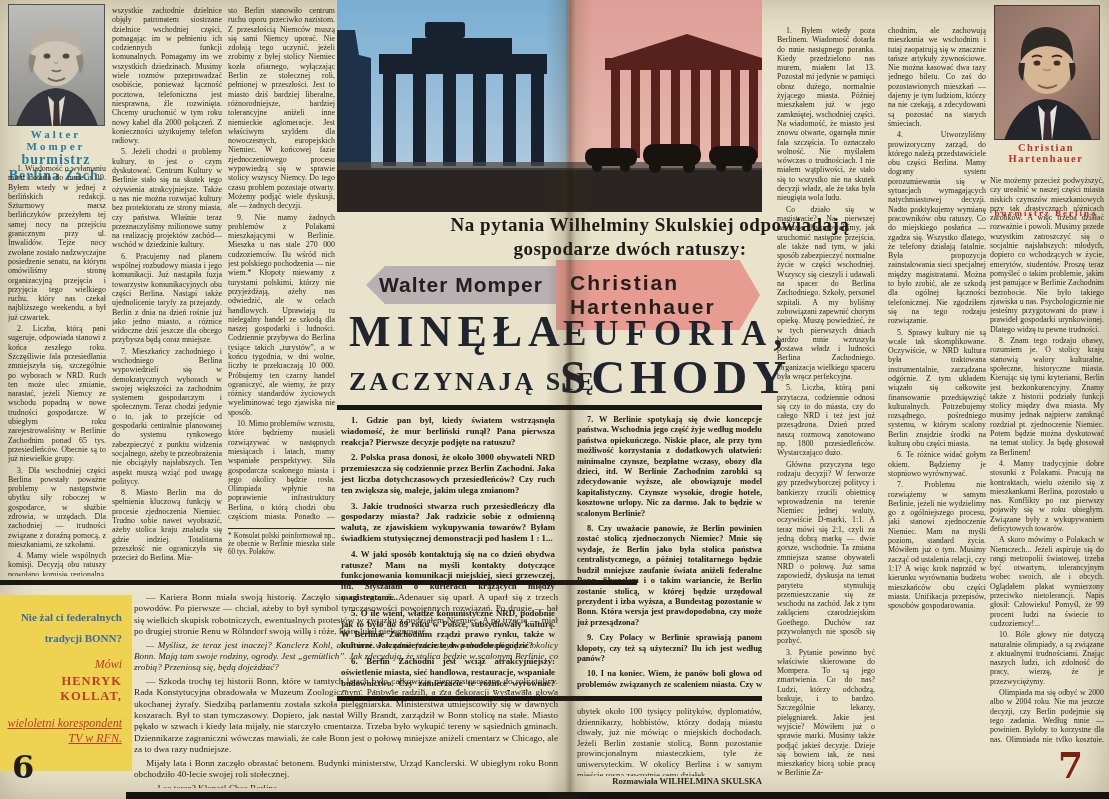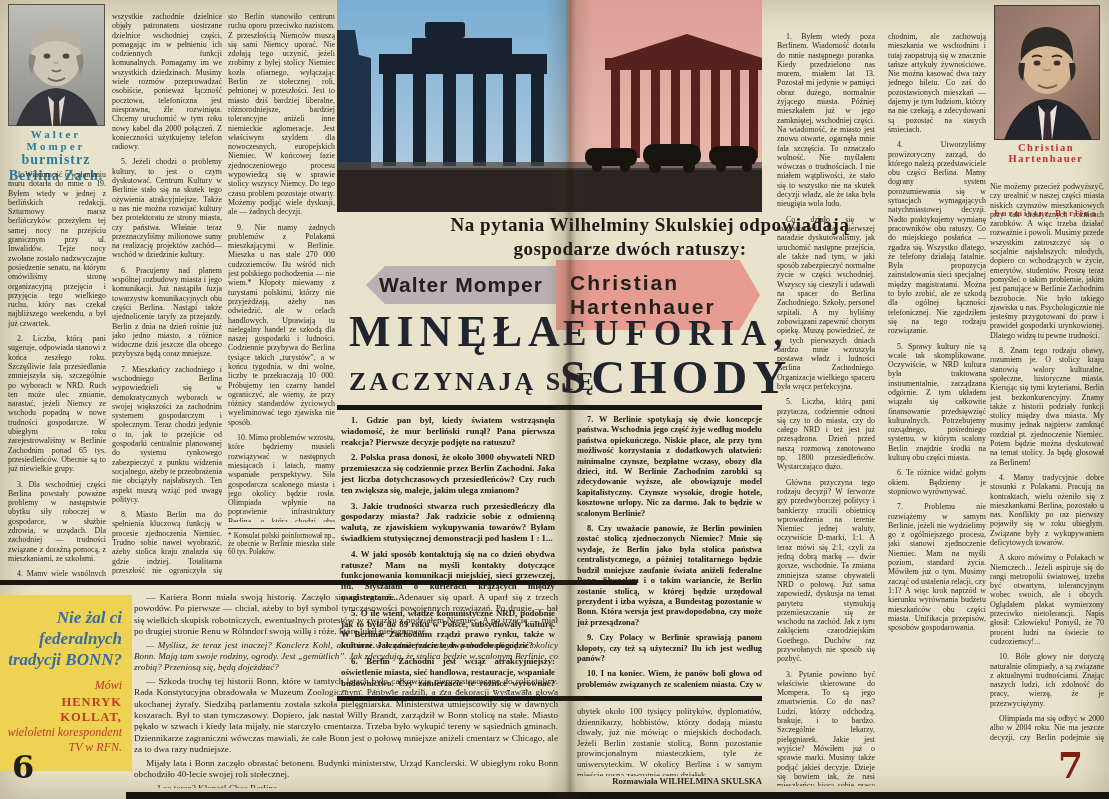--- a/index.html
+++ b/index.html
@@ -2,45 +2,45 @@
 <html><head>
 <meta charset="utf-8">
 <style>
   html,body{margin:0;padding:0;background:#555;}
   #spread{position:relative;width:1109px;height:799px;overflow:hidden;
     background:#e9e3cb;font-family:"Liberation Serif",serif;color:#2b2722;
     box-shadow:inset 0 0 40px rgba(90,75,40,.35);}
   .abs{position:absolute;}
   
   .bodycol{font-size:7.9px;line-height:9.3px;text-align:justify;overflow:hidden;}
-  .bodycol p{margin:6px 0 2px 0;text-indent:9px;}
+  .bodycol p{margin:0 0 2px 0;text-indent:9px;}
   .bodycol.cont p:first-child{text-indent:0;}
   
   .qcol{font-weight:bold;text-align:justify;overflow:hidden;color:#23201c;}
   .qcol p{margin:0 0 5px 0;text-indent:10px;}
   .qleft{font-size:8.8px;line-height:10.8px;}
   .qright{font-size:8.4px;line-height:10.4px;}
   
   .kollat{font-size:9.2px;line-height:11.4px;text-align:justify;overflow:hidden;}
   .kollat p{margin:0 0 2px 0;text-indent:12px;}
   .kollat p.it, .kollat-rt p:nth-child(2), .kollat-rt p:nth-child(3){font-style:italic;}
   .kollat-left p:nth-child(2){font-style:italic;}
   .kollat-rt{font-size:8.6px;line-height:10.6px;text-align:justify;overflow:hidden;}
   .kollat-rt p{margin:0;text-indent:0;}
   .rule{background:#181714;}
   .caption{font-weight:bold;text-align:center;}
   .sig{font-weight:bold;text-align:right;font-size:8.6px;}
   .pageno{font-weight:bold;font-family:"DejaVu Serif",serif;}
   .footnote{font-size:7.2px;line-height:8px;text-align:justify;border-top:1px solid #2b2722;padding-top:3px;}
   
   #promo{background:#eed352;text-align:right;padding:12px 10px 0 6px;box-sizing:border-box;}
-  #promo .t{font-style:italic;font-weight:bold;font-size:17px;line-height:21px;color:#3a6ba6;}
+  #promo .t{font-weight:bold;font-size:11px;line-height:21px;color:#3a6ba6;}
   #promo .m{font-style:italic;font-size:12px;color:#c3392a;margin-top:8px;}
   #promo .a{font-weight:bold;font-size:12.5px;letter-spacing:1px;color:#c3392a;margin-top:2px;}
-  #promo .r{font-style:italic;font-size:12px;line-height:15px;color:#c3392a;margin-top:0;}
+  #promo .r{font-style:italic;font-size:12px;line-height:15px;color:#c3392a;margin-top:12px;text-decoration:underline;}
   
   .hl{font-family:"Liberation Serif",serif;font-weight:bold;color:#20242e;white-space:nowrap;}
   .intro{font-weight:bold;font-size:19px;letter-spacing:.5px;text-align:center;color:#1d1b18;white-space:nowrap;}
   .arrow{display:flex;align-items:center;font-family:"Liberation Sans",sans-serif;font-weight:bold;color:#23201c;}
   #arrowL{background:#b9b0b4;clip-path:polygon(0 50%,10% 0,100% 0,100% 100%,10% 100%);
     justify-content:center;font-size:21px;letter-spacing:1px;}
   #arrowR{background:#e79c92;clip-path:polygon(0 0,90% 0,100% 50%,90% 100%,0 100%);
     font-size:21px;letter-spacing:2px;line-height:24px;padding-left:14px;box-sizing:border-box;}
   
   #fold{background:linear-gradient(90deg,rgba(70,55,25,0) 0%,rgba(70,55,25,.18) 40%,rgba(40,30,10,.38) 52%,rgba(70,55,25,.15) 65%,rgba(70,55,25,0) 100%);pointer-events:none;z-index:30;}
@@ -264,21 +264,21 @@
   </div>
   <div class="abs caption" style="left:986px;top:142px;width:120px;">
     <div class="red" style="font-size:10.5px;letter-spacing:1.5px;font-weight:bold;">Christian Hartenhauer</div>
     <div class="red" style="font-size:9px;letter-spacing:2px;font-weight:bold;margin-top:44px;">burmistrz Berlina</div>
   </div>
 
   <div class="abs bodycol cont" style="left:990px;top:176px;width:114px;height:566px;">
       <p>Nie możemy przecież podwyższyć, czy urealnić w naszej części miasta niskich czynszów mieszkaniowych przy tak drastycznych różnicach zarobków. A więc trzeba działać rozważnie i powoli. Musimy przede wszystkim zatroszczyć się o socjalnie najsłabszych: młodych, dopiero co wchodzących w życie, emerytów, studentów. Proszę teraz pomyśleć o takim problemie, jakim jest panujące w Berlinie Zachodnim bezrobocie. Nie było takiego zjawiska u nas. Psychologicznie nie jesteśmy przygotowani do praw i prawideł gospodarki urynkowionej. Dlatego widzę tu pewne trudności.</p>
       <p>8. Znam tego rodzaju obawy, rozumiem je. O stolicy kraju stanowią walory kulturalne, społeczne, historyczne miasta. Kierując się tymi kryteriami, Berlin jest bezkonkurencyjny. Znamy także z historii podziały funkcji stolicy między dwa miasta. My musimy jednak najpierw zamknąć rozdział pt. zjednoczenie Niemiec. Potem będzie można dyskutować na temat stolicy. Ja będę głosował za Berlinem!</p>
       <p>4. Mamy tradycyjnie dobre stosunki z Polakami. Pracują na kontraktach, wielu ożeniło się z mieszkankami Berlina, pozostało u nas. Konflikty po raz pierwszy pojawiły się w roku ubiegłym. Związane były z wykupywaniem deficytowych towarów.</p>
-      <p>A skoro mówimy o Polakach w Niemczech... Jeżeli aspiruje się do rangi metropolii światowej, trzeba być otwartym, tolerancyjnym wobec swoich, ale i obcych. Oglądałem plakat wymierzony przeciwko nietolerancji. Napis głosił: Człowieku! Pomyśl, że 70 procent ludzi na świecie to cudzoziemcy!...</p>
+      <p>A skoro mówimy o Polakach w Niemczech... Jeżeli aspiruje się do rangi metropolii światowej, trzeba być otwartym, tolerancyjnym wobec swoich, ale i obcych. Oglądałem plakat wymierzony przeciwko nietolerancji. Napis głosił: Człowieku! Pomyśl, że 99 procent ludzi na świecie to cudzoziemcy!...</p>
       <p>10. Bóle głowy nie dotyczą naturalnie olimpiady, a są związane z aktualnymi trudnościami. Znając naszych ludzi, ich zdolność do pracy, wierzę, że je przezwyciężymy.</p>
       <p>Olimpiada ma się odbyć w 2000 albo w 2004 roku. Nie ma jeszcze decyzji, czy Berlin podejmie się tego zadania. Według mnie — powinien. Byłoby to korzystne dla nas. Olimpiada nie tylko kosztuje, ale także przysparza pieniędzy. A więc warto. Jaki będzie ten Berlin w 2000 roku?</p>
     </div>
 
   <div class="abs pageno" style="left:1058px;top:744px;font-size:36px;color:#7e1f14;">7</div>
 
   <div class="abs" id="fold" style="left:546px;top:0px;width:46px;height:799px;"></div>
   <div class="abs" id="btmbar" style="left:126px;top:792px;width:983px;height:7px;"></div>
 
 </div>

